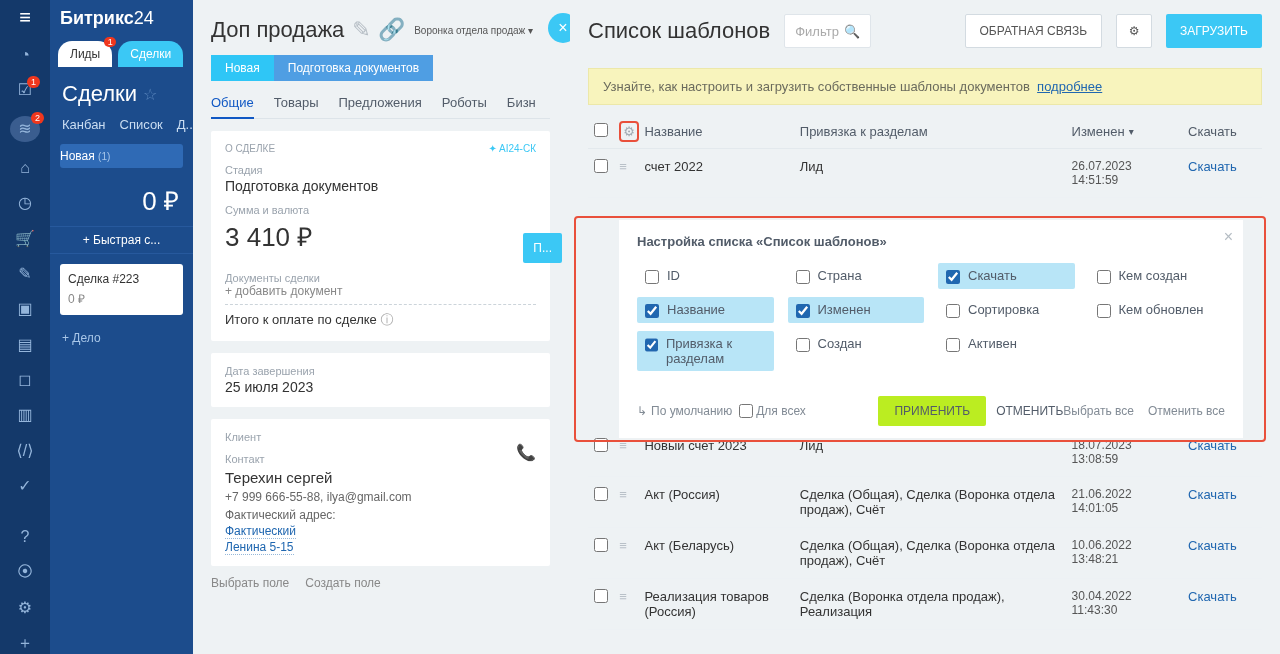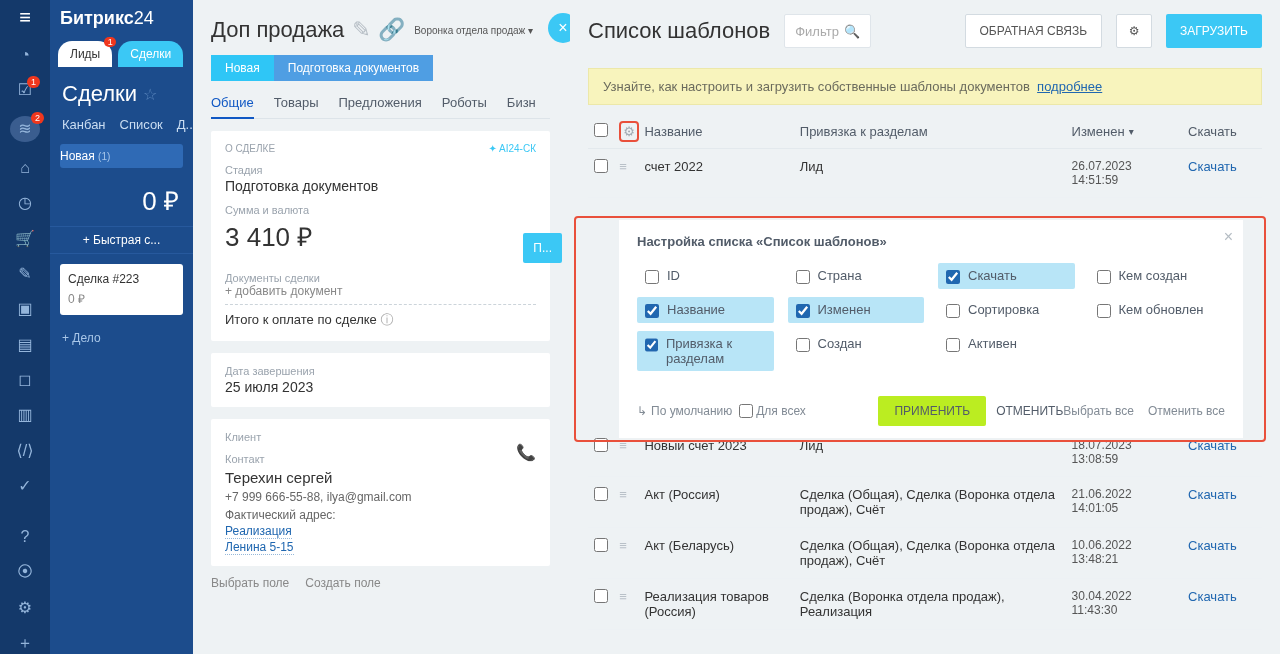--- a/index.html
+++ b/index.html
@@ -190,21 +190,21 @@
     <div class="val">25 июля 2023</div>
   </div>
 
   <div class="block">
     <div class="lbl" style="margin-top:0">Клиент</div>
     <span class="phone-ico">📞</span>
     <div class="lbl">Контакт</div>
     <div class="contact-name">Терехин сергей</div>
     <div style="font-size:12px;color:#666;margin-top:4px">+7 999 666-55-88, ilya@gmail.com</div>
     <div style="font-size:12px;color:#666;margin-top:4px">Фактический адрес:</div>
-    <div style="margin-top:2px"><span class="link">Реализация</span></div>
+    <div style="margin-top:2px"><span class="link">Фактический</span></div>
     <div style="margin-top:2px"><span class="link">Ленина 5-15</span></div>
   </div>
   <div class="footer-links">
     <span>Выбрать поле</span>
     <span>Создать поле</span>
   </div>
 </div>
 
 <div class="templates">
   <div class="tpl-head">

